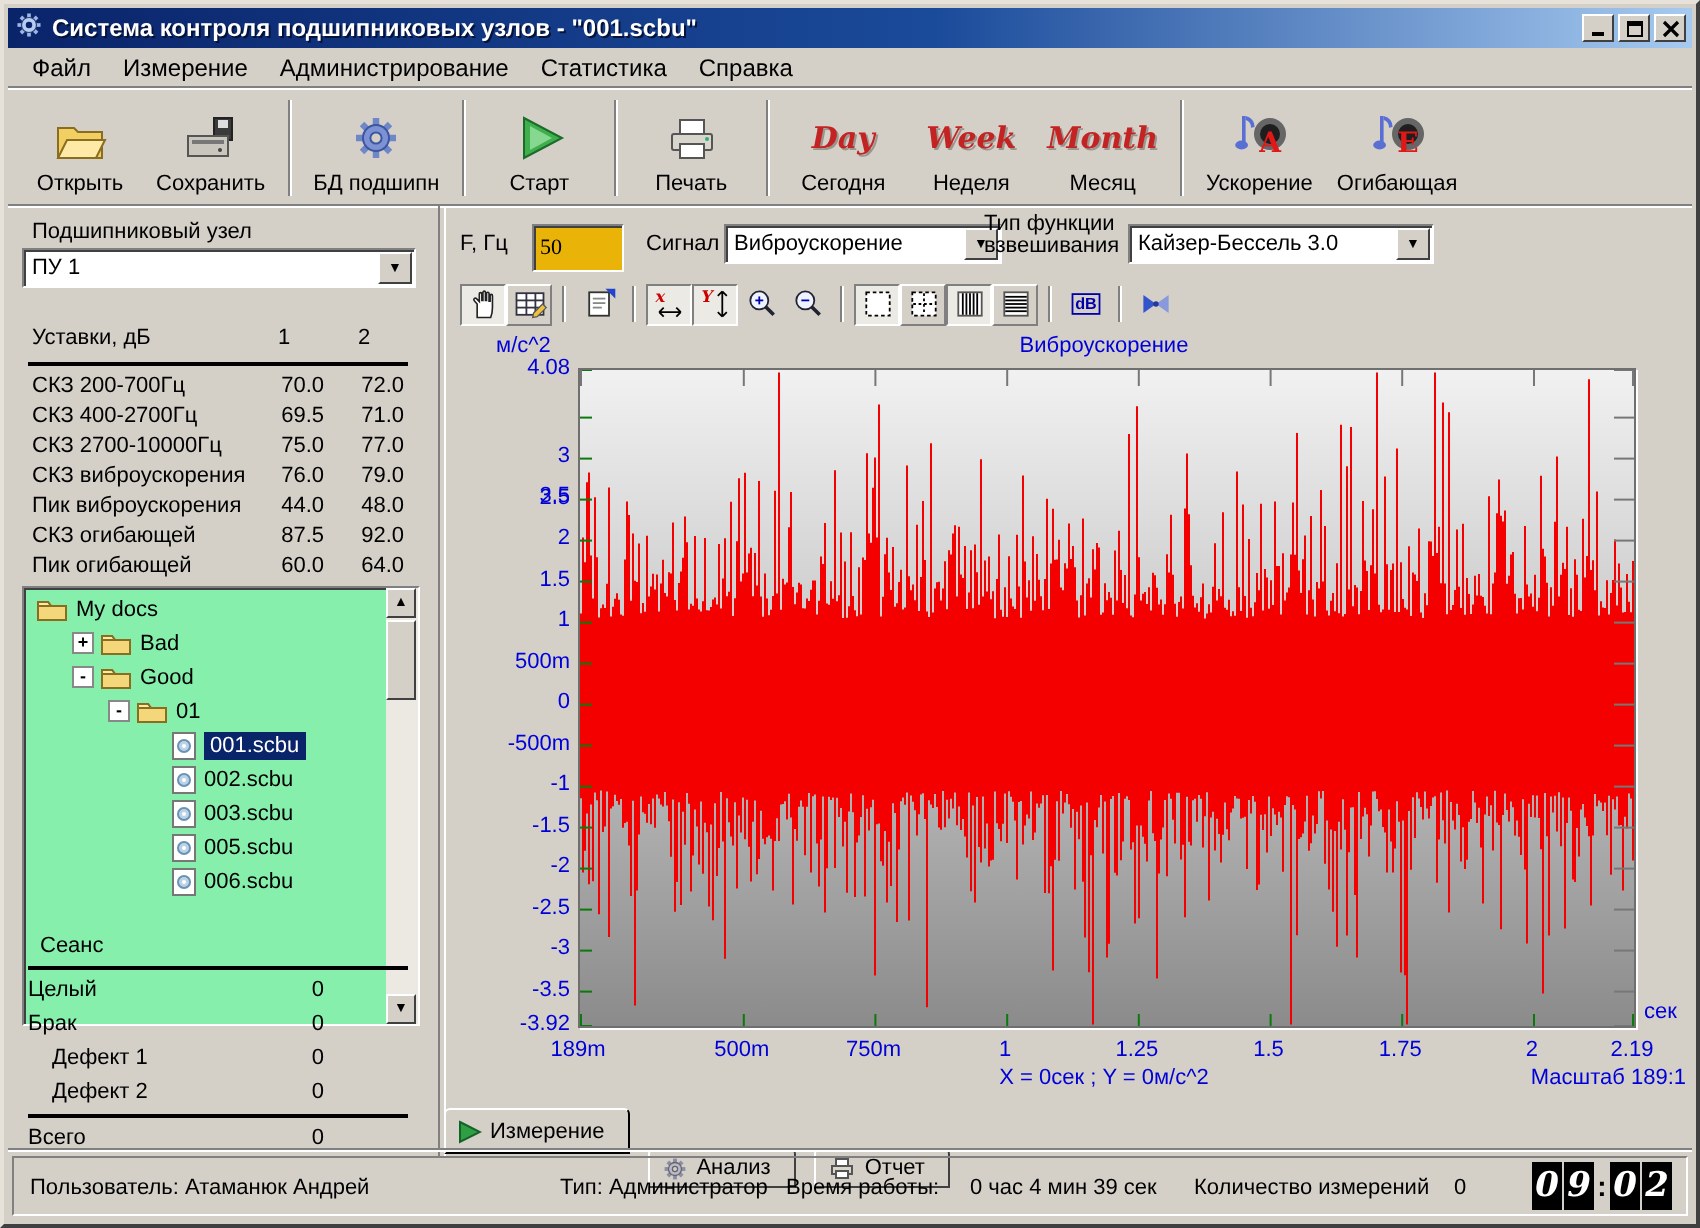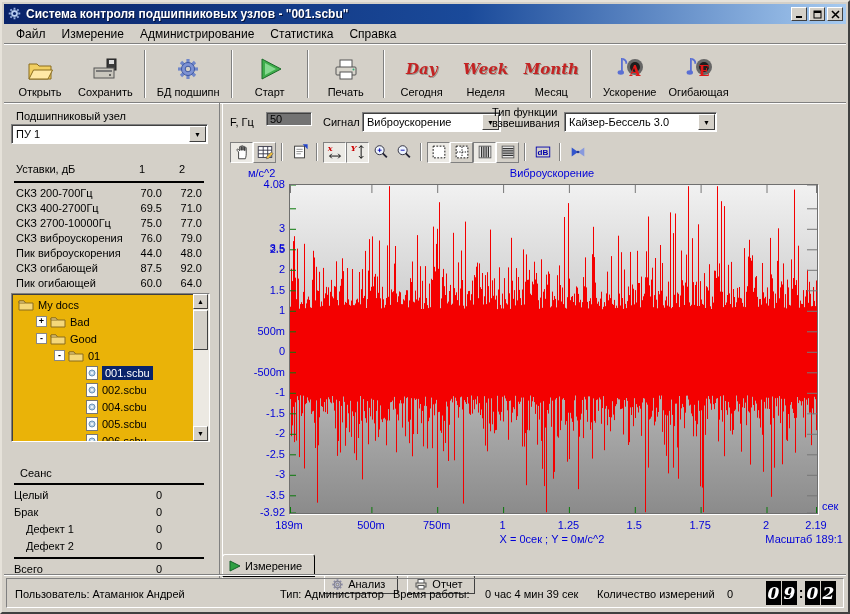--- a/index.html
+++ b/index.html
@@ -49,42 +49,42 @@
   .combo .cbtn{ width:17px; height:16px; margin-right:1px; background:#d4d0c8;
     border:1px solid; border-color:#fff #404040 #404040 #fff;
     display:flex; align-items:center; justify-content:center; font-size:7px; }
   .sp-head{ position:absolute; top:58px; left:0; right:0; height:14px; }
   .sp-name{ position:absolute; left:10px; }
   .colbox{ position:absolute; width:40px; text-align:right; }
   .c1{ left:116px; } .c2{ left:156px; }
   .hline{ position:absolute; left:8px; width:190px; border-top:2px solid #000; }
   .sp-row{ position:absolute; left:0; right:0; height:15px; }
   
-  .tree{ position:absolute; left:5px; top:188px; width:199px; height:149px; background:#eab308;
+  .tree{ position:absolute; left:5px; top:188px; width:199px; height:220px; background:#86efac;
     border:1px solid; border-color:#808080 #fff #fff #808080; box-shadow:inset 1px 1px 0 #404040;
     overflow:hidden; }
   .tree-rows{ position:absolute; left:2px; top:2px; right:17px; bottom:0; overflow:hidden; }
   .trow{ height:17px; display:flex; align-items:center; white-space:nowrap; }
   .expander{ width:11px; height:11px; border:1px solid #888; background:#fff; font-size:9px;
     line-height:9px; text-align:center; margin-right:3px; flex:none; font-weight:bold; }
   .tlabel-sel{ background:#0a246a; color:#fff; padding:1px 3px; }
   .tree-scroll{ position:absolute; right:0; top:0; bottom:0; width:16px; background:#ece9e2; }
   .sbtn{ position:absolute; left:0; width:15px; height:15px; background:#d4d0c8;
     border:1px solid; border-color:#fff #404040 #404040 #fff; font-size:7px;
     display:flex; align-items:center; justify-content:center; }
   .sthumb{ position:absolute; left:0; top:16px; width:15px; height:40px; background:#d4d0c8;
     border:1px solid; border-color:#fff #404040 #404040 #fff; }
   
   .sess-row{ position:absolute; left:0; right:0; height:16px; }
   
   #rightpanel{ position:absolute; left:220px; top:103px; width:626px; height:473px; }
   .ctl-label{ position:absolute; white-space:nowrap; }
-  .ed{ position:absolute; height:14px; background:#737373; border:1px solid;
+  .ed{ position:absolute; height:24px; background:#eab308; border:1px solid;
     border-color:#808080 #fff #fff #808080; box-shadow:inset 1px 1px 0 #404040;
-    font-family:Liberation Sans, sans-serif; font-size:11px; padding:0 3px; }
+    font-family:Liberation Serif, serif; font-size:11px; padding:0 3px; }
   
   .ctb{ position:absolute; left:8px; top:36px; height:22px; display:flex; align-items:center; }
   .cbtn2{ width:23px; height:21px; display:flex; align-items:center; justify-content:center;
     border:1px solid transparent; }
   .cbtn2.raised{ border-color:#fff #808080 #808080 #fff; }
   .cbtn2.pressed{ border-color:#808080 #fff #fff #808080; background:#eceae5; }
   .csep{ width:2px; height:18px; border-left:1px solid #808080; border-right:1px solid #fff; margin:0 5px; }
   .chart-text{ position:absolute; color:#0000d8; font-size:11px; white-space:nowrap; }
   #plotbox{ position:absolute; left:67px; top:79px; width:529px; height:330px;
     border:1px solid #6f6f6f; box-shadow:1px 1px 0 #fff; }
@@ -377,21 +377,21 @@
           </div>
           <div class="trow" style="padding-left: 58px;">
             <span style="width:14px;flex:none"></span>
             <span style="margin-right:4px;display:flex">
               <svg width="12" height="14" viewBox="0 0 12 14">
                 <rect x="0.5" y="0.5" width="11" height="13" fill="#fff" stroke="#777"></rect>
                 <circle cx="6" cy="7" r="3" fill="#bcd3e6" stroke="#6a92b5"></circle>
                 <circle cx="6" cy="7" r="1" fill="#fff"></circle>
               </svg>
             </span>
-            <span class="">004.scbu</span>
+            <span class="">003.scbu</span>
           </div>
           <div class="trow" style="padding-left: 58px;">
             <span style="width:14px;flex:none"></span>
             <span style="margin-right:4px;display:flex">
               <svg width="12" height="14" viewBox="0 0 12 14">
                 <rect x="0.5" y="0.5" width="11" height="13" fill="#fff" stroke="#777"></rect>
                 <circle cx="6" cy="7" r="3" fill="#bcd3e6" stroke="#6a92b5"></circle>
                 <circle cx="6" cy="7" r="1" fill="#fff"></circle>
               </svg>
             </span>

